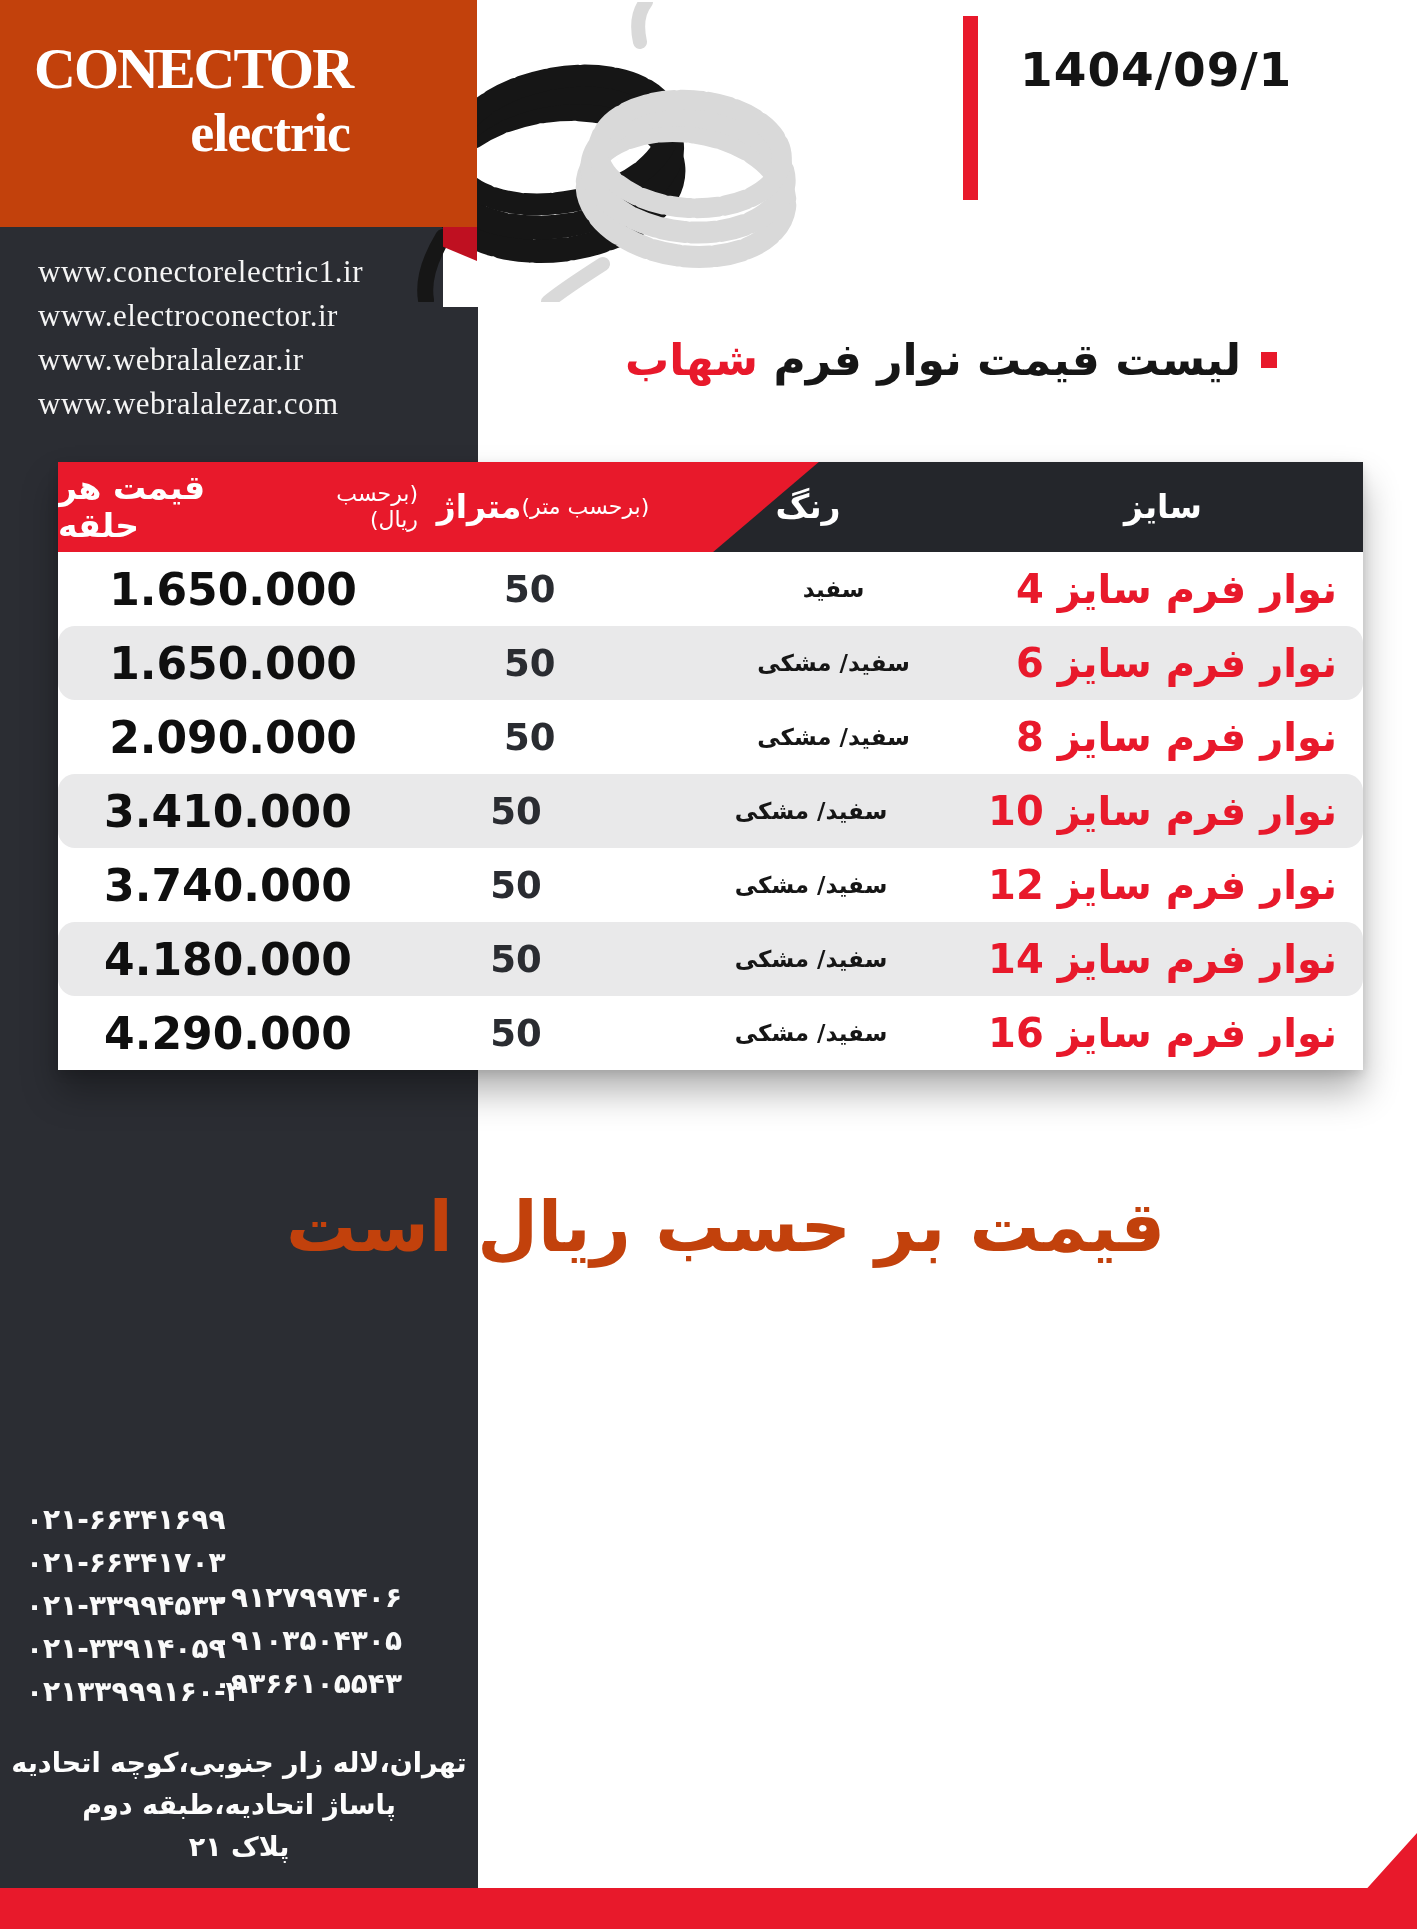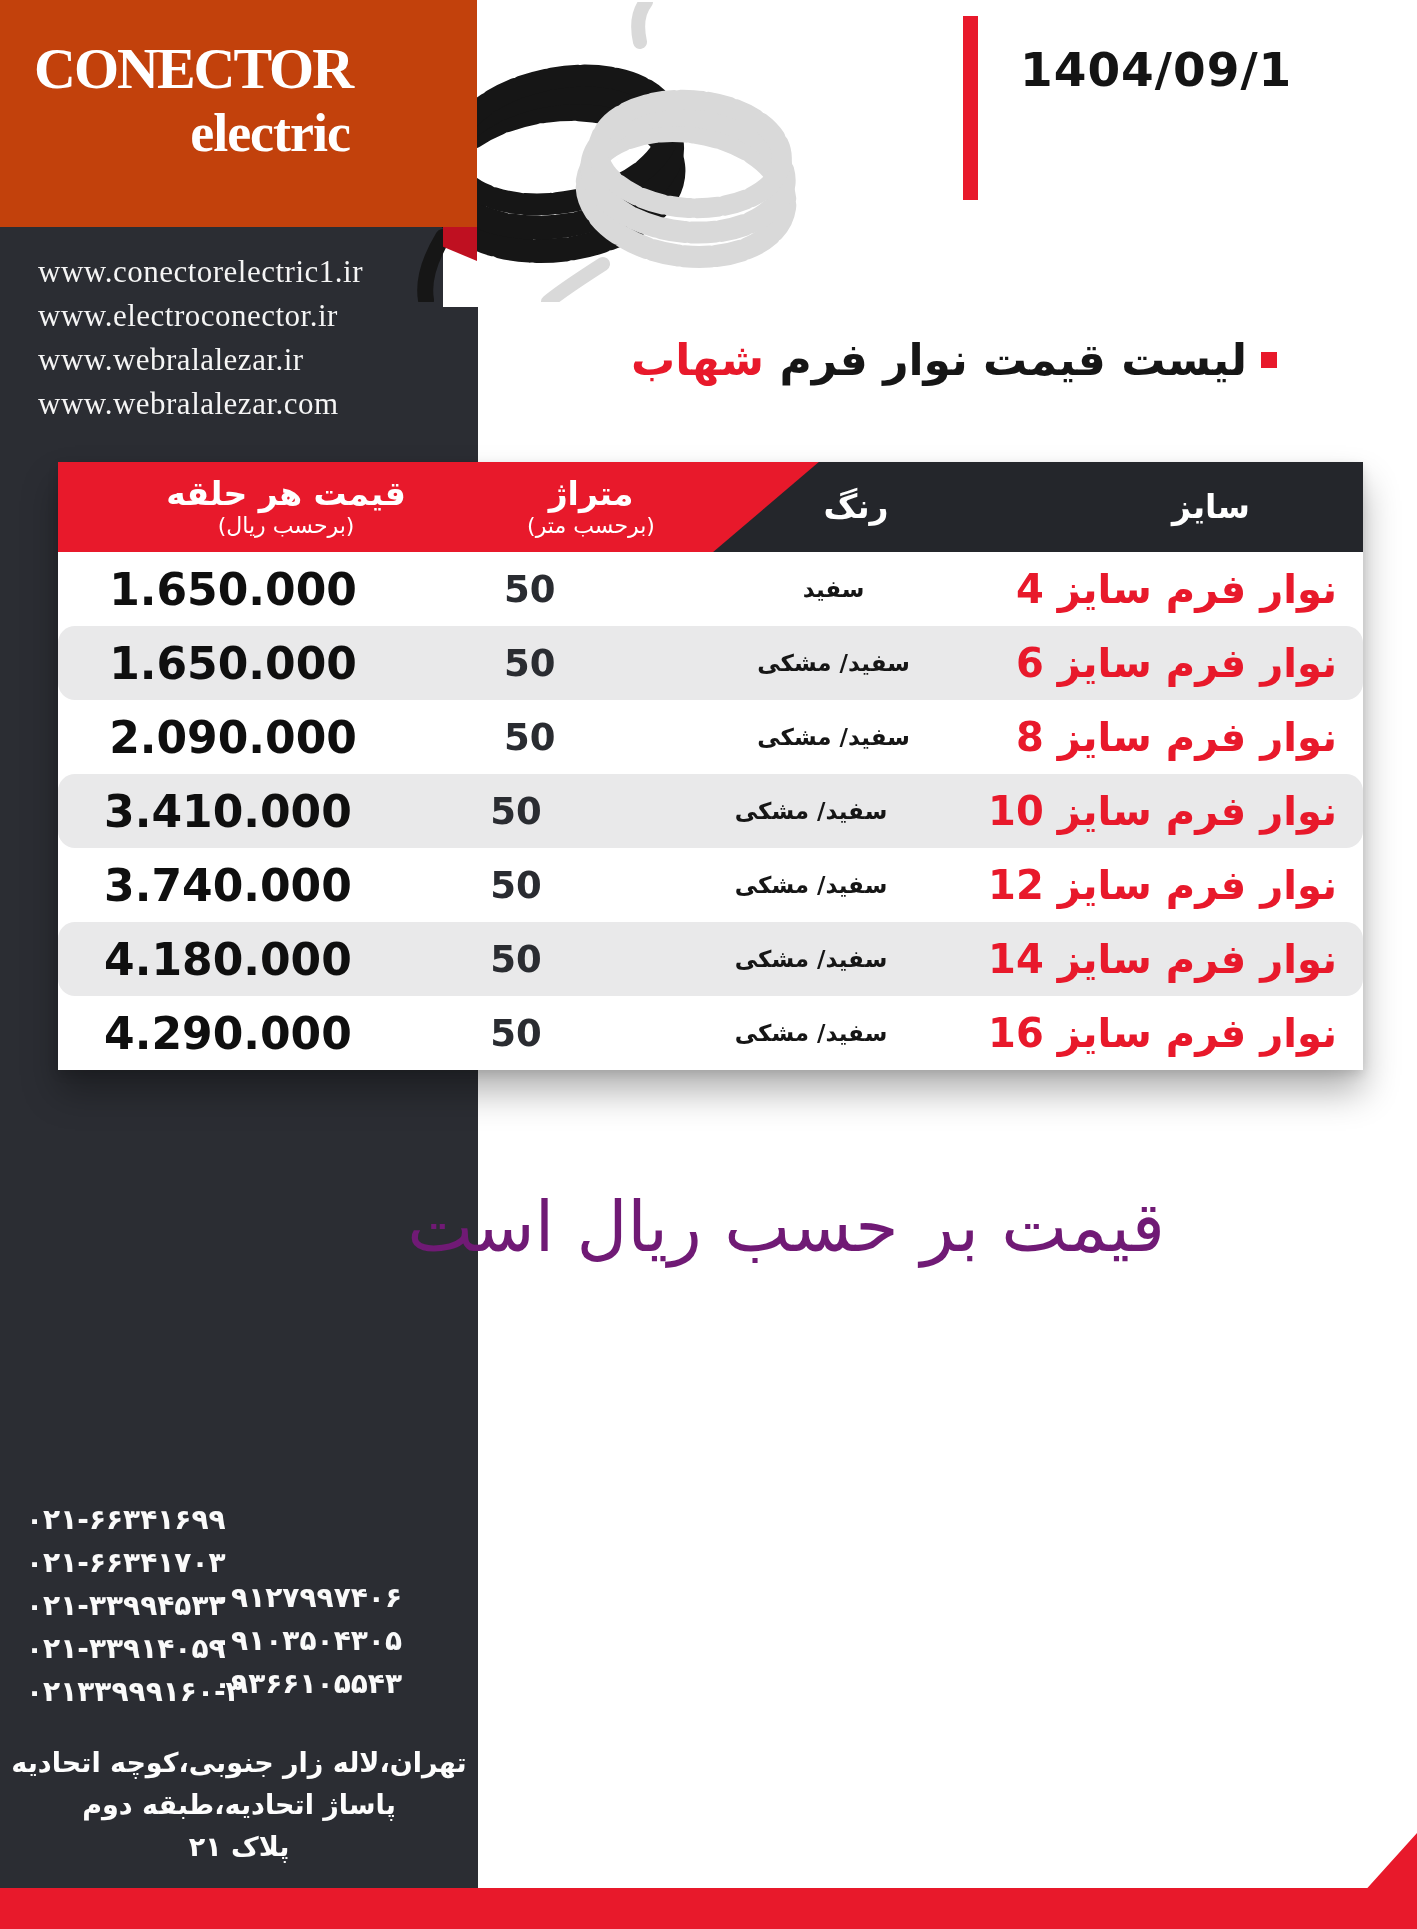--- a/index.html
+++ b/index.html
@@ -27,51 +27,51 @@
 
   
   .photo { position:absolute; left:388px; top:2px; width:410px; height:300px; z-index:2; }
 
   
   .date-bar { position:absolute; left:963px; top:16px; width:15px; height:184px; background:#e8192b; z-index:2; }
   .date-text { position:absolute; left:1020px; top:42px; width:300px; text-align:left;
     font-size:47px; font-weight:bold; color:#141414; letter-spacing:1px; z-index:2; }
 
   
-  .title-row { position:absolute; right:140px; top:334px; display:flex; align-items:center; gap:14px;
+  .title-row { position:absolute; right:140px; top:334px; display:flex; align-items:center; gap:20px;
     direction:rtl; z-index:2; }
   .title-bullet { width:16px; height:16px; background:#e8192b; flex:0 0 auto; }
   .title-text { font-size:44px; font-weight:bold; color:#161616; white-space:nowrap; }
   .title-text .hl { color:#e8192b; }
 
   
   .card { position:absolute; left:58px; top:462px; width:1305px; height:608px; background:#ffffff;
     box-shadow:0 22px 34px rgba(0,0,0,0.30), 0 4px 10px rgba(0,0,0,0.12); z-index:4; }
   .thead { position:relative; height:90px; background:#24262b; color:#fff; overflow:hidden; }
   .thead-red { position:absolute; inset:0; background:#e8192b;
     clip-path:polygon(0 0, 58.3% 0, 50.2% 100%, 0 100%); }
-  .hcell { position:absolute; top:0; height:90px; display:flex; flex-direction:column;
-    align-items:center; justify-content:center; z-index:2;margin-left:48px; }
+  .hcell { position:absolute; top:0; height:90px; display:flex; 
+    align-items:center; justify-content:center; z-index:2; }
   .hcell .main { font-size:33px; font-weight:bold; line-height:1.15; }
   .hcell .sub  { font-size:22px; line-height:1.2; }
   .h-price  { left:0;     width:360px; }
   .h-metraj { left:360px; width:250px; }
   .h-rang   { left:630px; width:240px; }
   .h-size   { left:940px; width:330px; }
   .trow { display:flex; align-items:center; height:74px; background:#ffffff;border-radius:17px; }
   .trow.alt { background:#e9e9ea; }
   .c-price  { width:360px; text-align:center; font-size:44px; font-weight:bold; color:#0f0f0f; }
   .c-metraj { width:250px; text-align:center; font-size:37px; font-weight:bold; color:#2a2c31; }
   .c-color  { width:375px; text-align:center; font-size:23px; color:#161616; direction:rtl;font-weight:bold; }
   .c-size   { flex:1; text-align:right; padding-right:26px; font-size:40px; font-weight:bold;
     color:#e8192b; direction:rtl; white-space:nowrap; }
 
   
   .slogan { position:absolute; left:455px; top:1186px; width:710px; text-align:center;
-    direction:rtl; white-space:nowrap; font-size:70px; font-weight:normal; color:#701a75; z-index:2; }
+    direction:rtl; white-space:nowrap; font-size:70px; font-weight:bold; color:#c2410c; z-index:2; }
 
   
   .phones-landline { position:absolute; left:26px; top:1498px; z-index:2; }
   .phones-mobile   { position:absolute; left:214px; top:1576px; z-index:2; }
   .phone { font-size:28px; font-weight:bold; color:#fafafa; line-height:43px; letter-spacing:2px; direction:ltr; }
   .address { position:absolute; left:0; top:1742px; width:478px; text-align:center; direction:rtl; z-index:2; }
   .address div { font-size:27px; font-weight:bold; color:#fdfdfd; line-height:42px; }
 
   
   .footer { position:absolute; left:0; top:1833px; width:1417px; height:96px; background:#e8192b;

